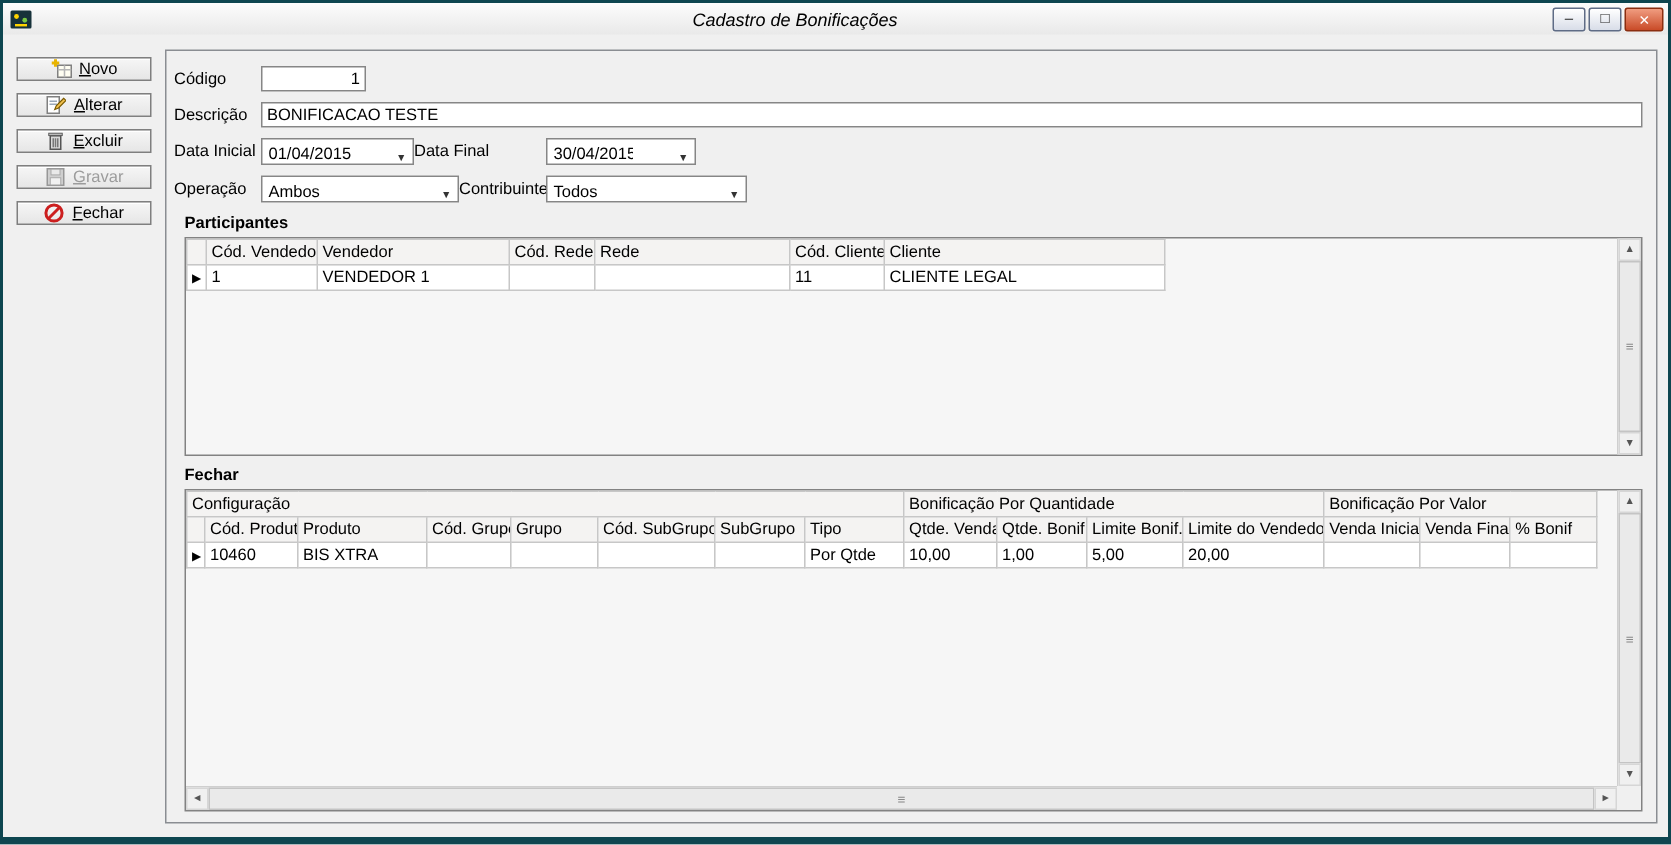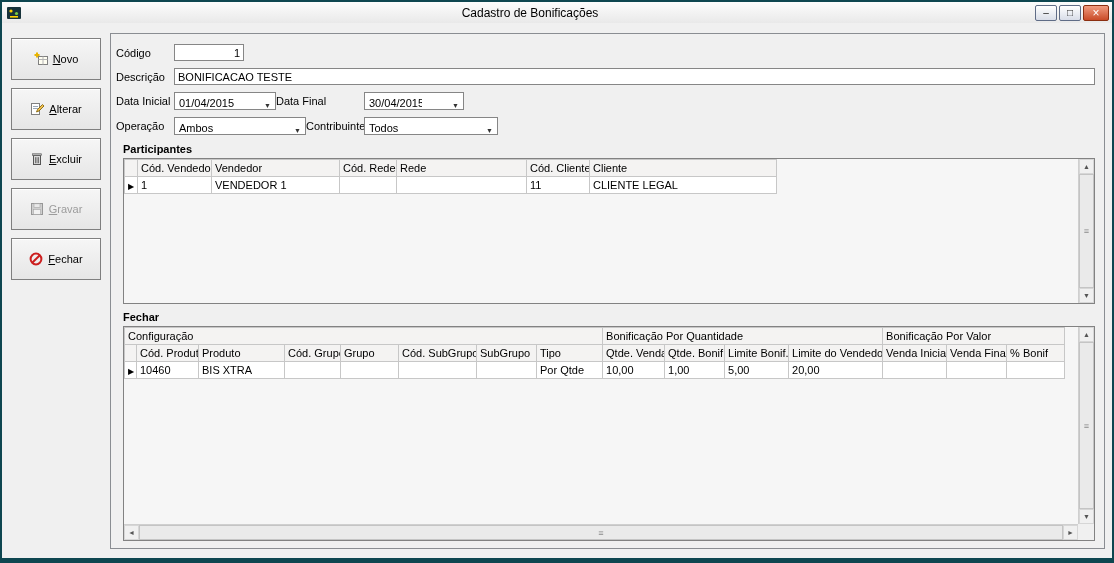--- a/index.html
+++ b/index.html
@@ -2,33 +2,33 @@
 <html><head>
 <meta charset="utf-8">
 <style>
   html,body{margin:0;padding:0;background:#d9d9d9;}
   *{box-sizing:border-box;}
   .window{position:relative;width:1114px;height:563px;background:#f0f0f0;
     border:2px solid #0e4650;border-bottom-width:5px;display:flex;flex-direction:column;
     font-family:"Liberation Sans",sans-serif;font-size:11px;color:#000;}
   
   .titlebar{height:21px;flex:0 0 auto;display:flex;align-items:center;padding:0 3px;
-    background:linear-gradient(#fcfcfc,#e9e9e9);}
+    background:linear-gradient(#fcfcfc,#e9e9e9);font-style:italic;}
   .app-icon{width:16px;height:16px;margin:0 3px 0 1px;flex:0 0 auto;}
   .title{flex:1;text-align:center;font-size:12px;white-space:nowrap;overflow:hidden;}
   .winbtns{display:flex;align-items:center;gap:2px;flex:0 0 auto;}
   .winbtn{width:22px;height:16px;display:flex;align-items:center;justify-content:center;
     border:1px solid #5f6c86;border-radius:2px;background:linear-gradient(#ffffff,#d8dde8);
     font-size:10px;line-height:1;cursor:pointer;color:#222;}
   .winbtn.close{background:linear-gradient(#f09c80,#c94b28);border-color:#8b2e10;color:#fff;width:26px;font-size:12px;}
   
   .bodyrow{flex:1;display:flex;min-height:0;}
   .sidebar{width:108px;flex:0 0 auto;padding-top:15px;display:flex;flex-direction:column;
     align-items:center;gap:8px;}
-  .sbtn{width:90px;height:42px;display:flex;align-items:center;justify-content:center;gap:5px;
+  .sbtn{width:90px;height:16px;display:flex;align-items:center;justify-content:center;gap:5px;
     background:linear-gradient(#f6f6f6,#e6e6e6);border:1px solid #7f7f7f;border-radius:0;
     box-shadow:inset 0 1px 0 #fff;cursor:pointer;font-family:"Liberation Sans",sans-serif;font-size:11px;padding:0 2px;}
   .sbtn.disabled{color:#9c9c9c;}
   .sbtn .ico{width:14px;height:14px;flex:0 0 auto;display:flex;}
   .btn-label{display:inline-block;white-space:nowrap;}
   .btn-label::first-letter{text-decoration:underline;}
   
   .main{flex:1;display:flex;flex-direction:column;min-width:0;padding:10px 7px 9px 0;}
   .tabs{display:flex;align-items:flex-end;position:relative;z-index:2;flex:0 0 auto;}
   .tab{height:17px;line-height:16px;padding:0 8px;background:#f0efee;border:1px solid #8a8d92;

